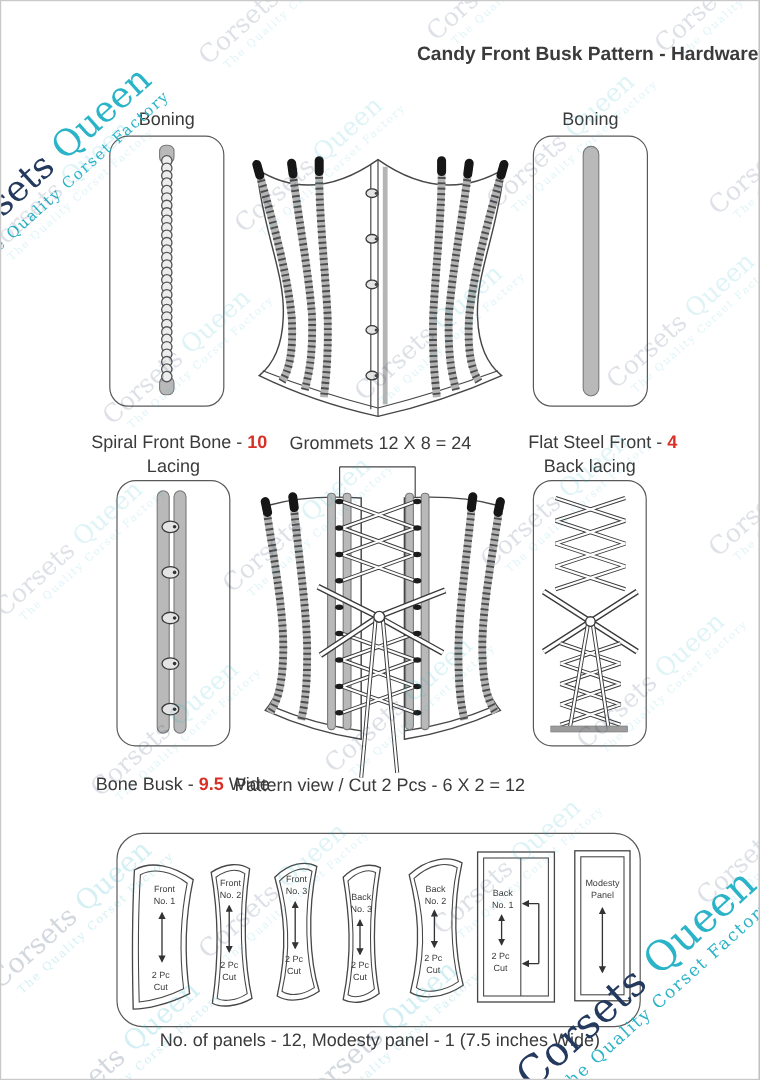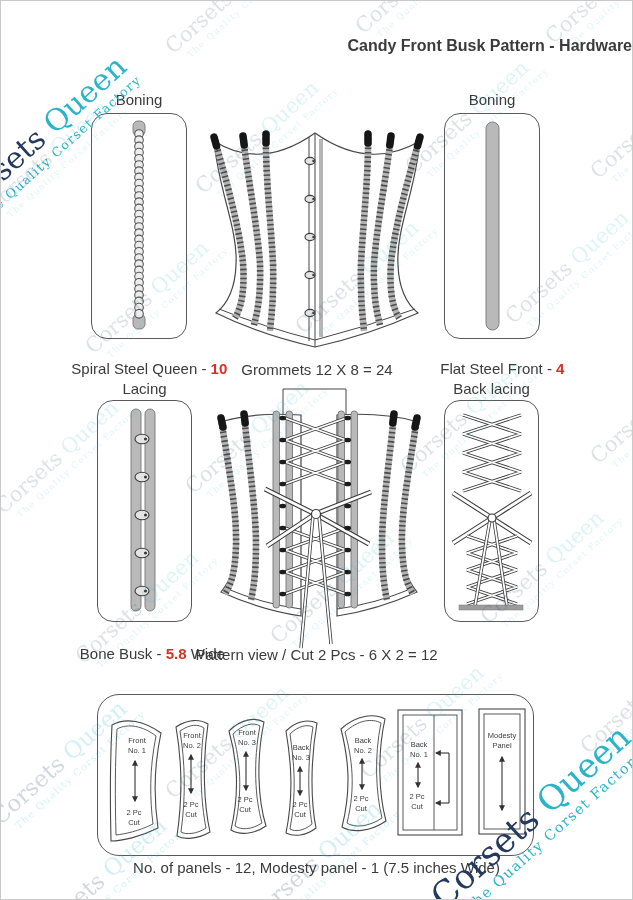--- a/index.html
+++ b/index.html
@@ -90,21 +90,21 @@
           <circle cx="47" cy="175.0" r="4.3" class="ring"></circle>
           <circle cx="47" cy="181.2" r="4.3" class="ring"></circle>
           <circle cx="47" cy="187.4" r="4.3" class="ring"></circle>
           <circle cx="47" cy="193.6" r="4.3" class="ring"></circle>
           <circle cx="47" cy="199.8" r="4.3" class="ring"></circle>
         </g>
     </svg>
   </div>
 
   <div class="caption" style="left:40px;top:341px;width:200px">
-    <span>Spiral Steel Queen - </span><span class="qty" style="color: rgb(217, 48, 37);">10</span>
+    <span>Spiral Front Bone - </span><span class="qty" style="color: rgb(217, 48, 37);">10</span>
   </div>
 
   <div class="label" style="left:443px;top:90px;width:96px">Boning</div>
 
   <div class="hw-box" style="left:443px;top:112px;width:96px;height:226px">
     <svg width="94" height="224" viewBox="0 0 94 224">
       <rect x="41" y="8" width="13" height="208" rx="6.5" class="bar"></rect>
     </svg>
   </div>
 
@@ -196,21 +196,21 @@
           </g>
         <g>
             <ellipse class="hook" cx="44" cy="190" rx="7" ry="4.8"></ellipse>
             <circle cx="47.5" cy="190" r="1.5" fill="#333"></circle>
           </g>
       </g>
     </svg>
   </div>
 
   <div class="caption" style="left:43px;top:626px;width:200px">
-    <span>Bone Busk - </span><span class="qty" style="color: rgb(217, 48, 37);">5.8</span><span> Wide</span>
+    <span>Bone Busk - </span><span class="qty" style="color: rgb(217, 48, 37);">9.5</span><span> Wide</span>
   </div>
 
   <div class="illus" style="left:200px;top:385px">
     <svg width="236" height="280" viewBox="0 0 236 280">
       <g>
         <path class="thin" d="M82,3 L145,3 M82,3 L82,30 M145,3 L145,30" stroke="#555"></path>
         <polygon points="79,30 85,30 82,37" fill="#555"></polygon>
         <polygon points="142,30 148,30 145,37" fill="#555"></polygon>
       </g>
       <path class="outline" d="M23,35 Q55,26 100,29 L100,230 Q60,224 20,206 C28,196 36,182 35,158 C36,120 29,85 23,35 Z"></path>

